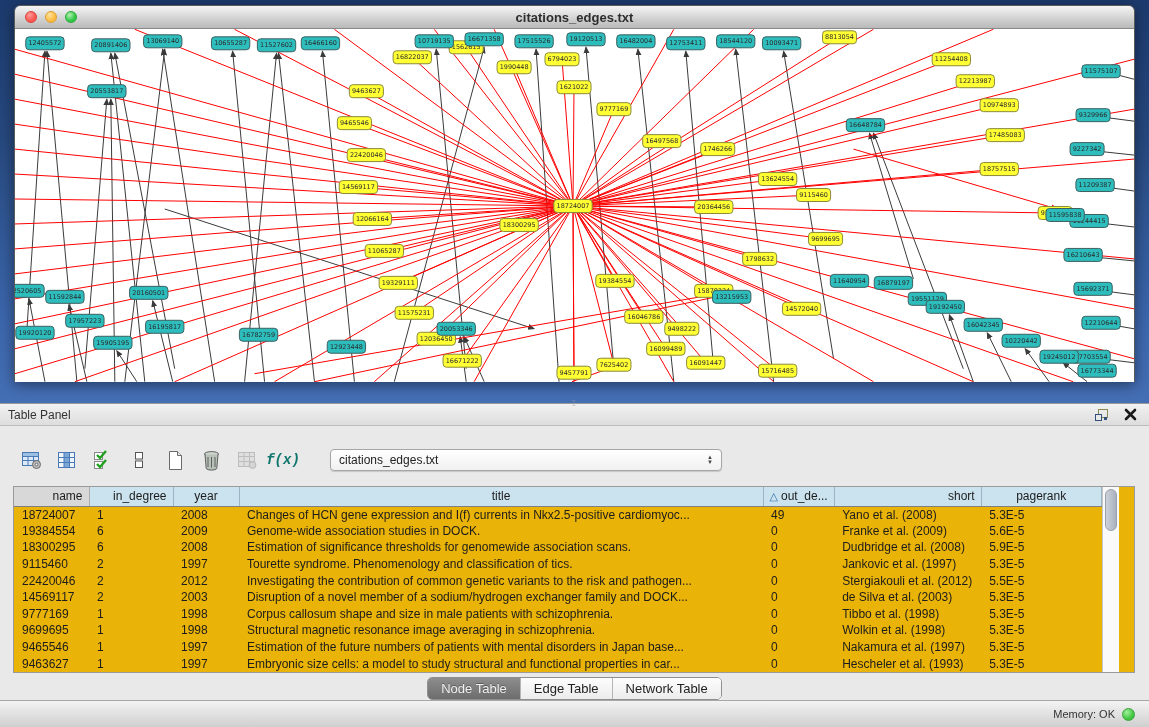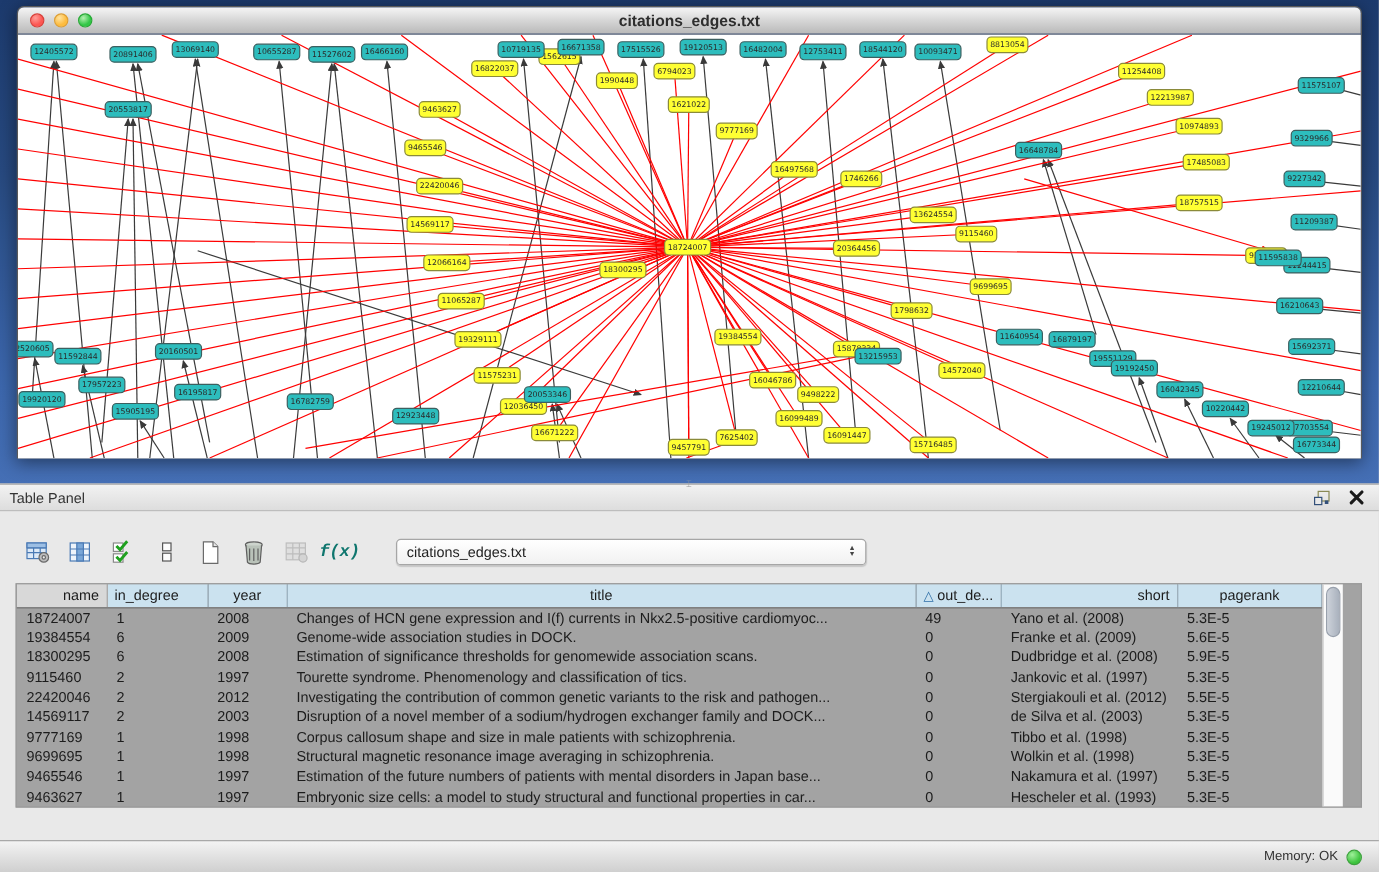--- a/index.html
+++ b/index.html
@@ -35,21 +35,21 @@
 
   .toolbar { position:absolute; left:20px; top:40px; height:32px; display:flex; align-items:center; gap:14px; }
   .tbi { width:22px; height:22px; display:inline-flex; align-items:center; justify-content:center; }
   .fx { font-family:Liberation Mono, monospace; font-style:italic; font-weight:bold; font-size:14px; color:#0f766e; }
   .combo { margin-left:22px; width:392px; height:22px; background:linear-gradient(180deg,#ffffff,#f1f1f1);
     border:1px solid #a6a6a6; border-radius:4px; box-shadow:0 1px 1px rgba(0,0,0,.15);
     display:flex; align-items:center; font-size:12px; color:#222; padding:0 8px; }
   .combo .arrows { margin-left:auto; display:flex; flex-direction:column; line-height:5px; font-size:6px; color:#444; }
 
   .table-wrap { position:absolute; left:13px; top:82px; width:1122px; height:187px;
-    background:#a3a3a3; border:1px solid #9a9a9a; display:flex; }
+    background:#eab308; border:1px solid #9a9a9a; display:flex; }
   table { border-collapse:collapse; table-layout:fixed; font-size:12px; color:#1c1c1c; flex:0 0 auto; }
   th { height:19px; font-weight:normal; border-right:1px solid #9db4c2; border-bottom:1px solid #7f7f7f;
     background:#cbe2ef; padding:0 6px; white-space:nowrap; overflow:hidden; }
   th.gray { background:#d8d8d8; border-right:1px solid #ababab; }
   td { height:16px; padding:0 6px 0 8px; white-space:nowrap; overflow:hidden; }
   .sort { color:#2f6fa7; margin-right:3px; font-size:11px; }
   .vscroll { width:17px; border-left:1px solid #c4c4c4; background:#fafafa; position:relative; }
   .vthumb { position:absolute; left:2px; top:2px; width:12px; height:42px; border-radius:7px;
     background:linear-gradient(90deg,#cdd2da,#a9b1bd); border:1px solid #98a0ac; }
 
@@ -644,21 +644,21 @@
           <span>▼</span>
         </span>
     </div>
   </div>
 
   <div class="table-wrap">
     <table>
       <thead>
           <tr>
             <th class="gray" style="width: 75px; text-align: right;">name</th>
-            <th style="width: 84px; text-align: left; margin-top: 48px;">in_degree</th>
+            <th style="width: 84px; text-align: right; margin-top: 48px;">in_degree</th>
             <th style="width: 66px; text-align: center;">year</th>
             <th style="width: 524px; text-align: center;">title</th>
             <th style="width: 70px; text-align: left;"><span class="sort">△</span>out_de...</th>
             <th style="width: 147px; text-align: right;">short</th>
             <th style="width: 120px; text-align: center;">pagerank</th>
           </tr>
         </thead>
       <tbody>
           <tr>
             <td>18724007</td>
@@ -750,18 +750,25 @@
             <td>Hescheler et al. (1993)</td>
             <td>5.3E-5</td>
           </tr>
         </tbody>
     </table>
     <div class="vscroll">
       <div class="vthumb"></div>
     </div>
   </div>
 
+  <div class="tabs-row">
+    <div class="seg">
+        <button class="active">Node Table</button>
+        <button>Edge Table</button>
+        <button>Network Table</button>
+      </div>
+  </div>
 </div>
 
 <div class="statusbar">
   <span>Memory: OK</span>
   <span class="led"></span>
 </div>
 
 </body></html>

